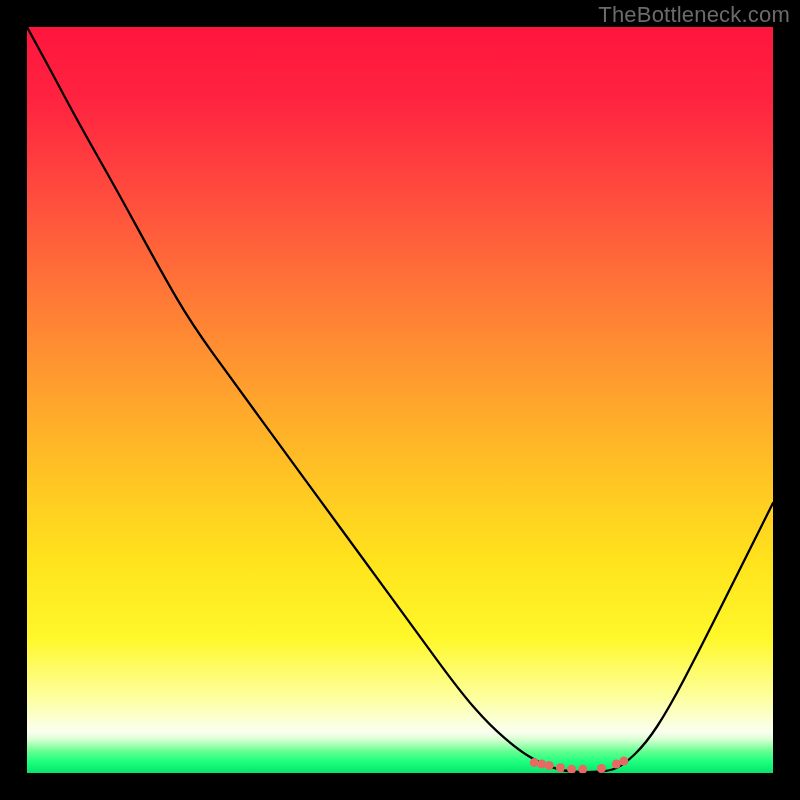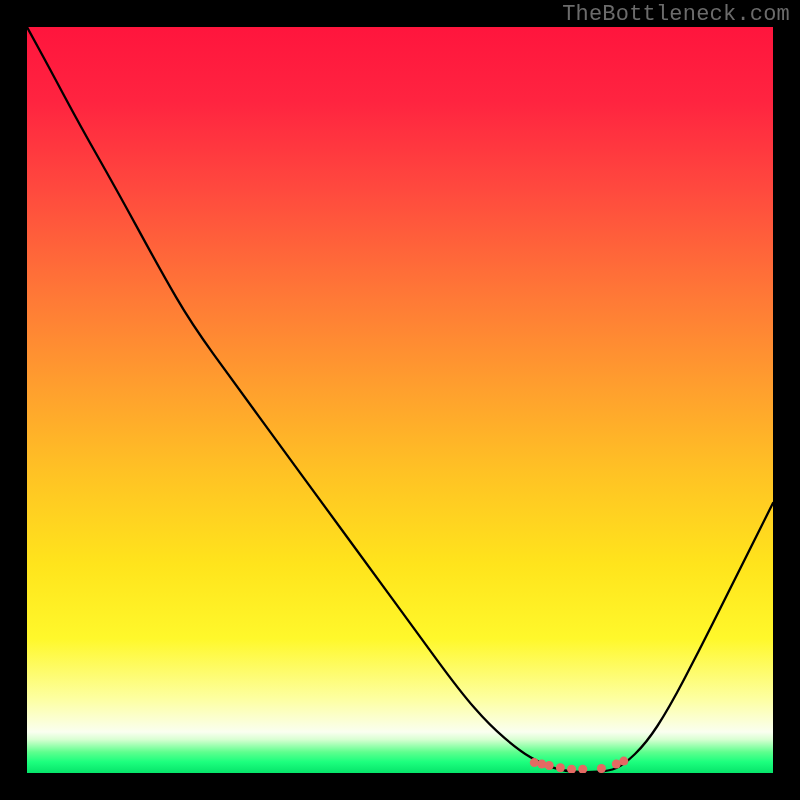--- a/index.html
+++ b/index.html
@@ -19,21 +19,20 @@
   }
   .watermark {
     position: absolute;
     top: 2px;
     right: 10px;
     color: #6b6b6b;
     font-size: 22px;
     font-weight: 500;
     letter-spacing: 0.2px;
     z-index: 10;
-    font-family: Liberation Mono, monospace;
   }
   .plot-area {
     position: absolute;
     left: 27px;
     top: 27px;
     width: 746px;
     height: 746px;
   }
   .plot-area svg {
     display: block;

